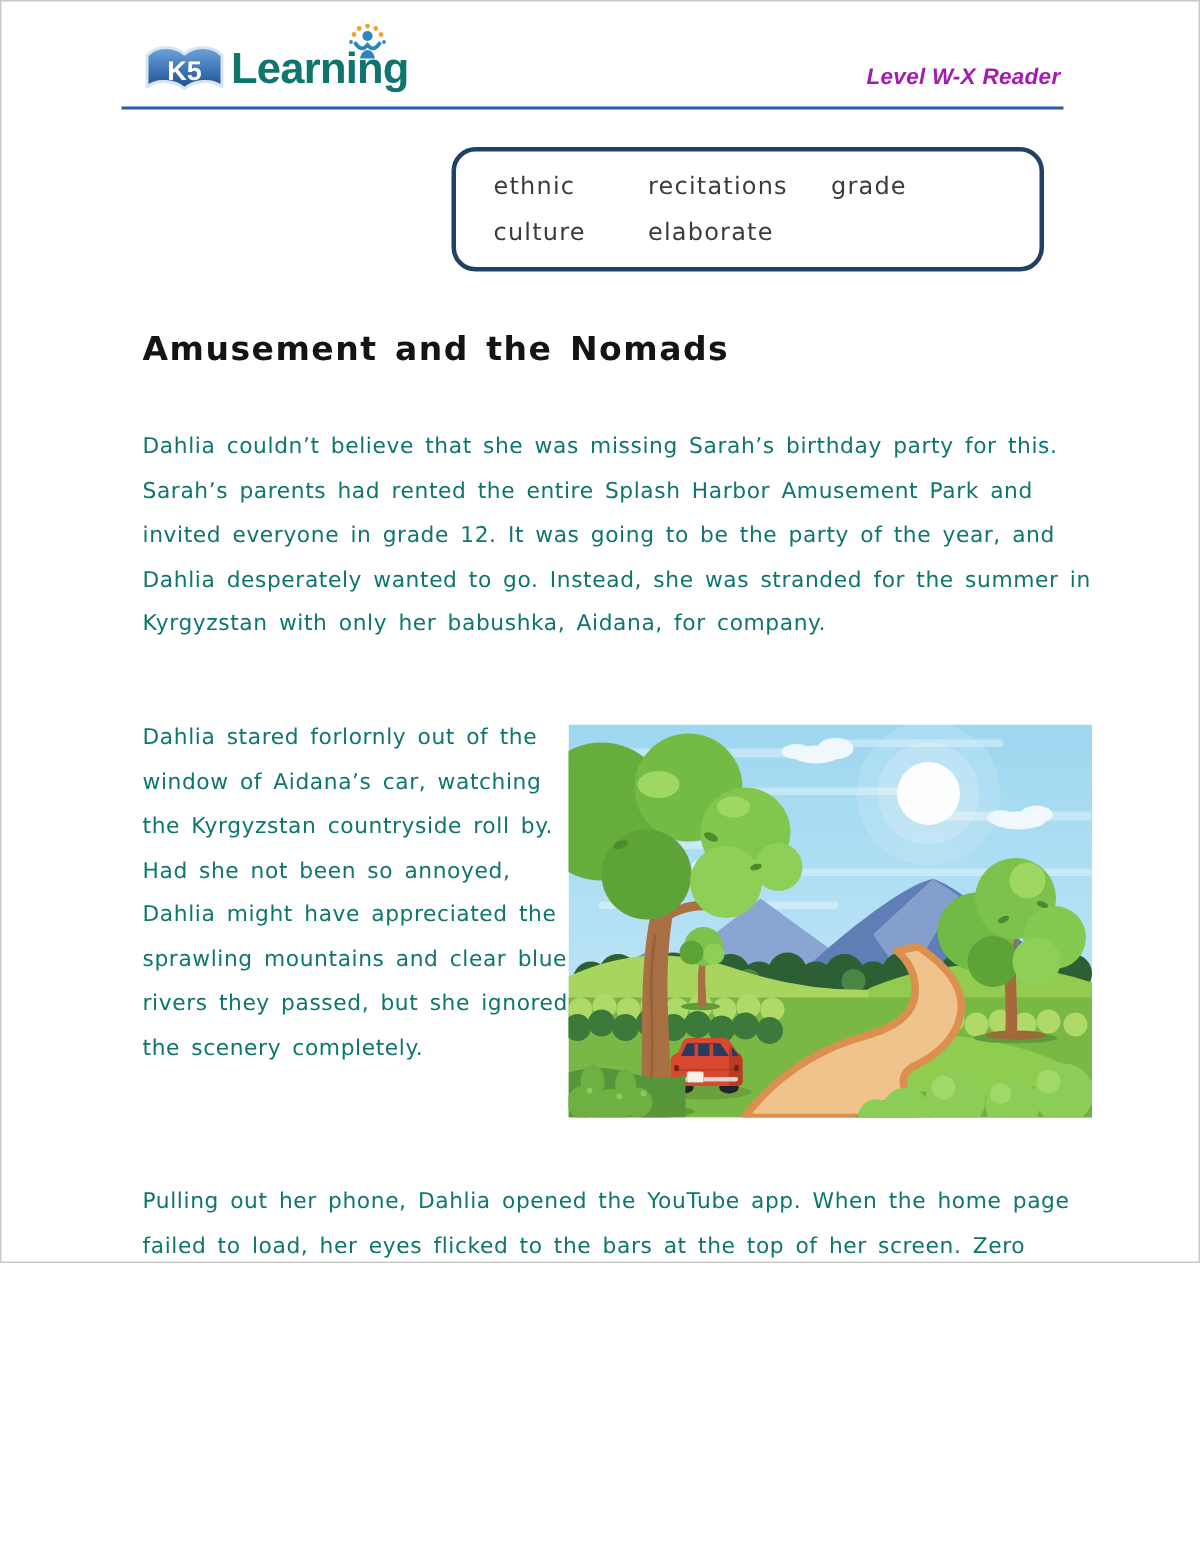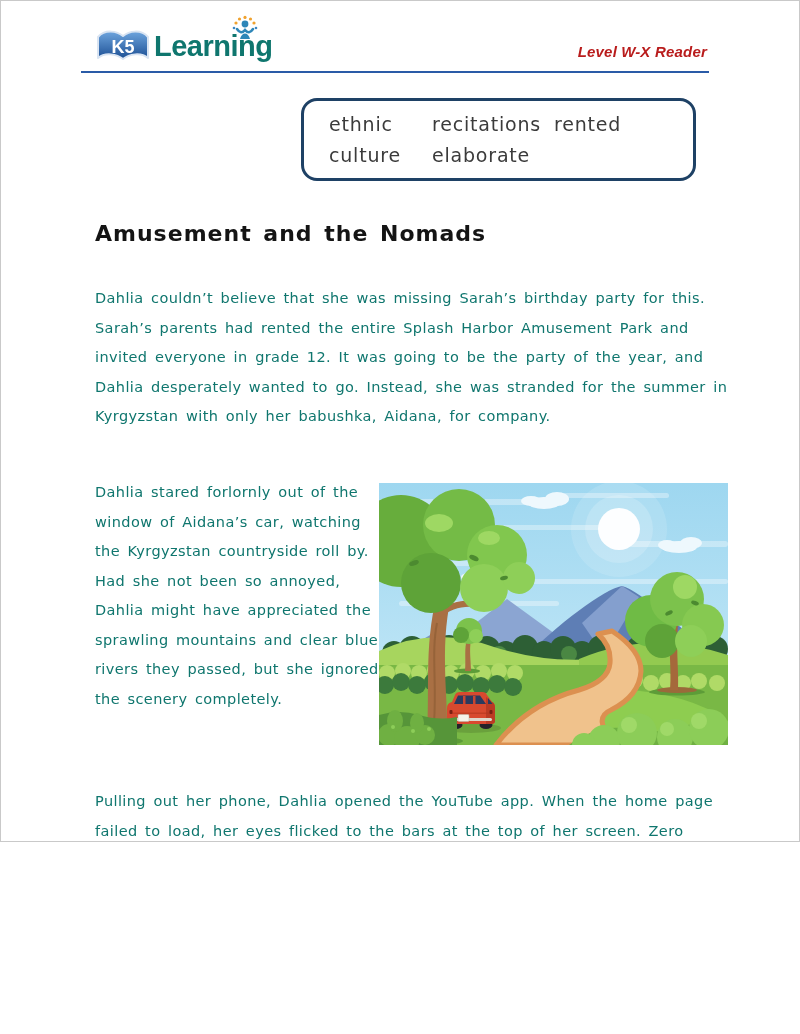--- a/index.html
+++ b/index.html
@@ -11,34 +11,34 @@
   
   .logo{position:absolute;left:94px;top:24px;display:flex;align-items:center;}
   .logo-word-wrap{position:relative;margin-left:3px;}
   .logo-word{
     font-family:"Liberation Sans",sans-serif;font-weight:700;font-size:29px;
     color:#0f766e;letter-spacing:-0.5px;line-height:40px;
   }
   .logo-person{position:absolute;left:78px;top:-11px;}
   .level{
     position:absolute;right:92px;top:42px;font-style:italic;font-weight:700;
-    font-size:15px;color:#b91c1c;letter-spacing:0.2px;
+    font-size:15px;color:#a21caf;letter-spacing:0.2px;
   }
   .rule{position:absolute;left:80px;width:628px;height:2px;background:#2a5ba7;}
   .rule-top{top:70px;}
   .rule-bottom{top:954px;}
   
   .vocab{
     position:absolute;left:300px;top:97px;width:395px;height:83px;
     border:3px solid #1e4165;border-radius:16px;box-sizing:border-box;
     display:grid;grid-template-columns:103px 122px 150px;align-content:center;
     padding-left:25px;row-gap:1px;
   }
   .vocab-word{
-    font-family:"DejaVu Sans",sans-serif;font-size:19px;color:#3b3b3b;
+    font-family:"DejaVu Sans",sans-serif;font-size:16px;color:#3b3b3b;
     letter-spacing:0.8px;line-height:30px;
   }
   
   .title{
     position:absolute;left:94px;top:220px;margin:0;
     font-family:"DejaVu Sans",sans-serif;font-weight:700;font-size:22px;
     color:#141414;letter-spacing:1px;word-spacing:3px;
   }
   .body-text{
     position:absolute;margin:0;font-family:"DejaVu Sans",sans-serif;
@@ -87,21 +87,21 @@
         <path d="M8,24 C9.5,16.5 16.5,16.5 18,24 Z" fill="#2e86b8"></path>
       </svg>
     </span>
   </div>
   <div class="level">Level W-X Reader</div>
   <div class="rule rule-top"></div>
 
   <div class="vocab">
     <span class="vocab-word">ethnic</span>
     <span class="vocab-word">recitations</span>
-    <span class="vocab-word">rented</span>
+    <span class="vocab-word">grade</span>
     <span class="vocab-word">culture</span>
     <span class="vocab-word">elaborate</span>
   </div>
 
   <h1 class="title">Amusement and the Nomads</h1>
   <p class="body-text p1">Dahlia couldn’t believe that she was missing Sarah’s birthday party for this. Sarah’s parents had rented the entire Splash Harbor Amusement Park and invited everyone in grade 12. It was going to be the party of the year, and Dahlia desperately wanted to go. Instead, she was stranded for the summer in Kyrgyzstan with only her babushka, Aidana, for company.</p>
   <p class="body-text p2">Dahlia stared forlornly out of the window of Aidana’s car, watching the Kyrgyzstan countryside roll by. Had she not been so annoyed, Dahlia might have appreciated the sprawling mountains and clear blue rivers they passed, but she ignored the scenery completely.</p>
 
   <div class="illus">
     <svg width="349" height="262" viewBox="0 0 349 262">

